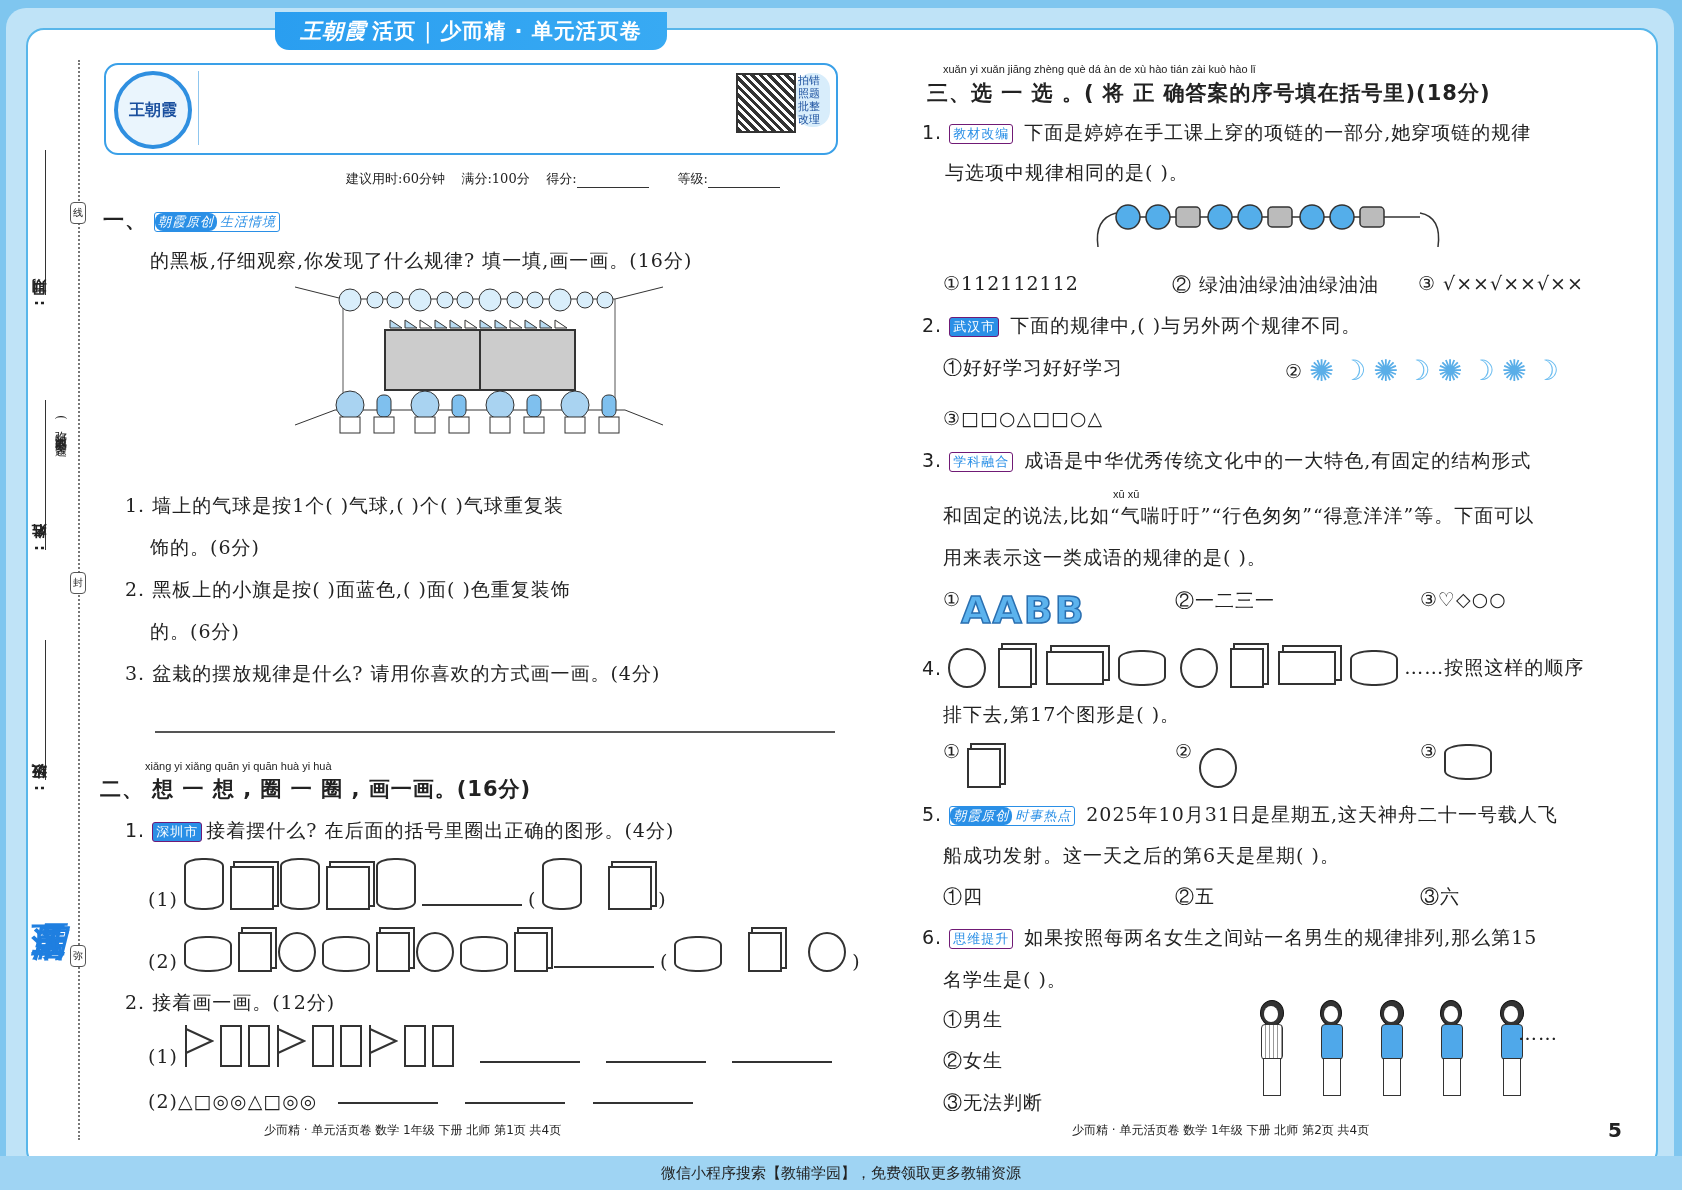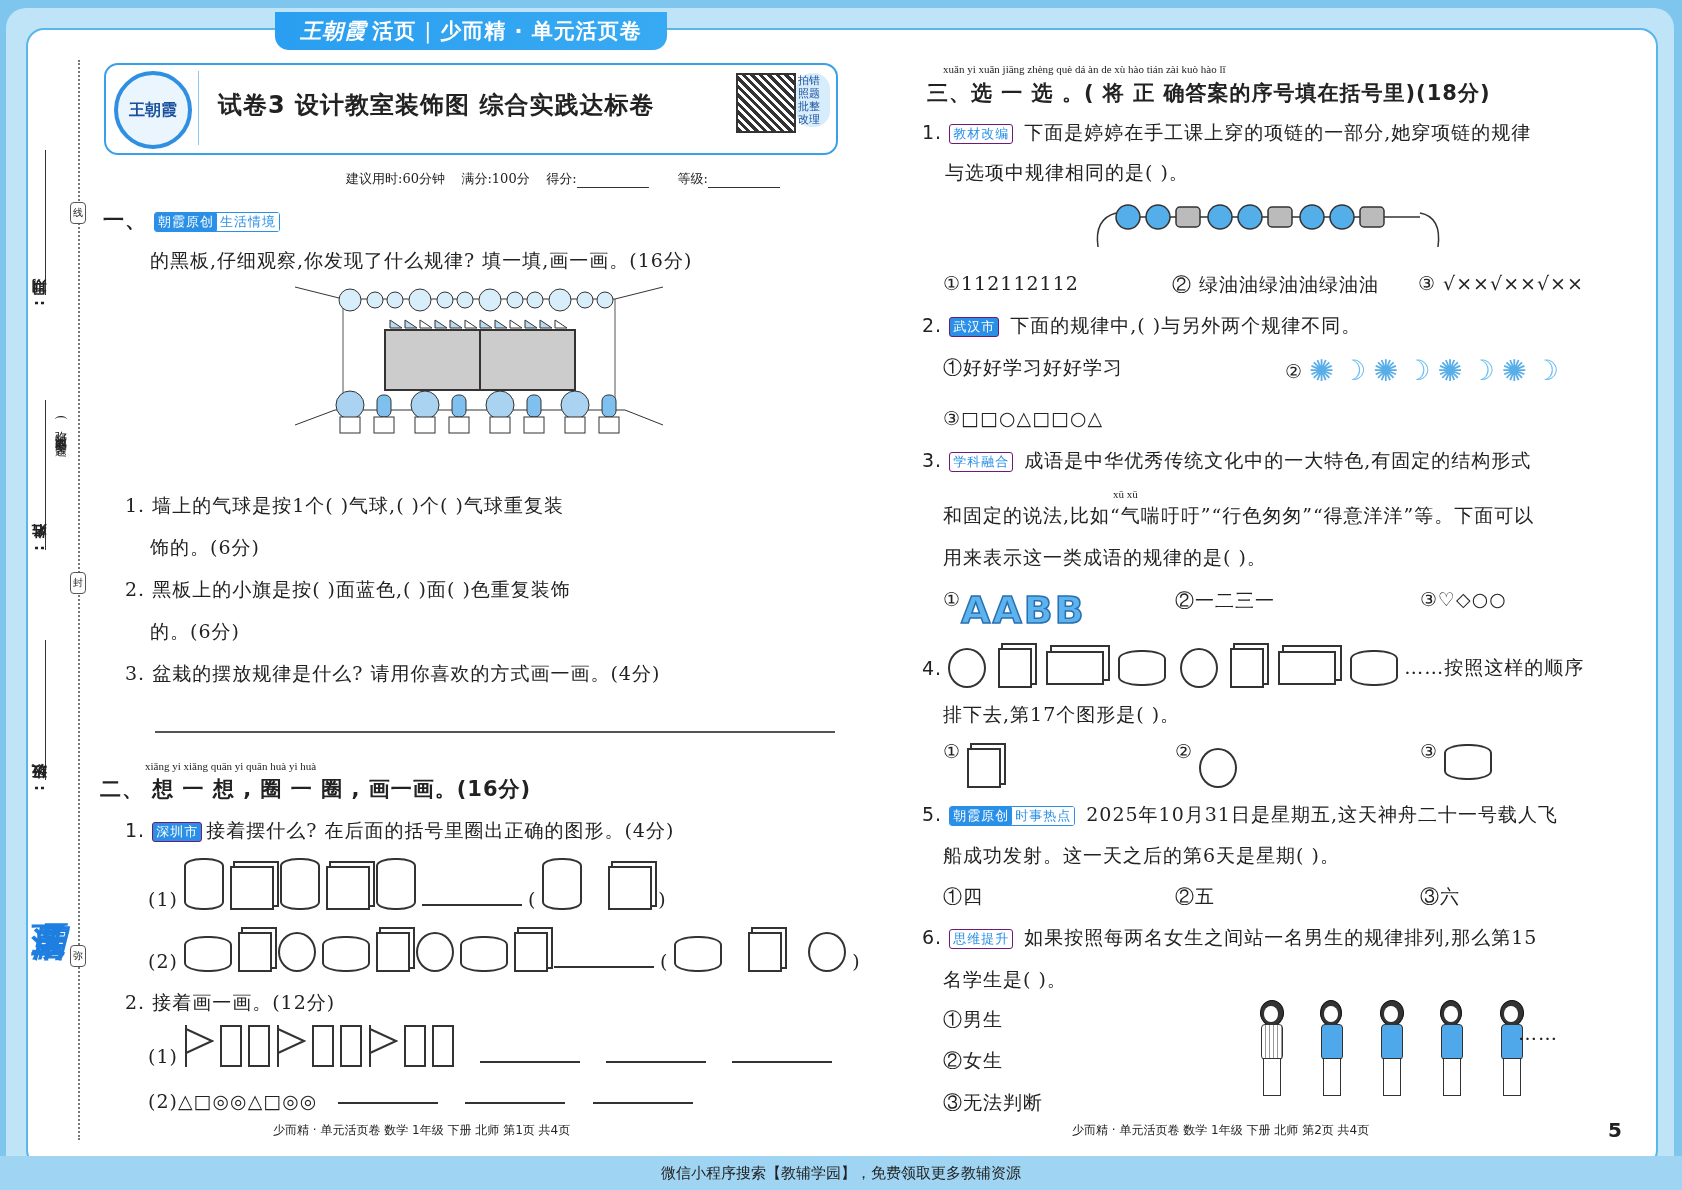--- a/index.html
+++ b/index.html
@@ -25,27 +25,27 @@
   .title-logo{position:absolute;left:8px;top:6px;width:70px;height:70px;border-radius:50%;border:4px solid #2f8fe0;background:#eaf5fd;display:flex;align-items:center;justify-content:center;font-size:16px;font-weight:bold;color:#1a4f9e;}
   .title-divider{position:absolute;left:92px;top:6px;width:1px;height:74px;background:#8fc6ee;}
   .title-text{position:absolute;left:112px;top:24px;font-family:"DejaVu Sans",sans-serif;font-weight:bold;font-size:24px;letter-spacing:1px;}
   .qr{position:absolute;left:630px;top:8px;width:56px;height:56px;background:repeating-linear-gradient(45deg,#333 0 3px,#fff 3px 6px);border:2px solid #333;}
   .qr-label{position:absolute;left:690px;top:8px;width:30px;font-size:11px;line-height:13px;color:#1a4f9e;font-family:"DejaVu Sans",sans-serif;background:#d8edfb;padding:1px 2px;border-radius:16px;}
   .meta-line{position:absolute;left:346px;top:170px;font-size:13px;}
   .blank{display:inline-block;border-bottom:1px solid #333;height:14px;vertical-align:bottom;}
 
   .txt{position:absolute;font-size:19px;white-space:nowrap;letter-spacing:1px;}
   .sec-head{font-family:"DejaVu Sans",sans-serif;font-weight:bold;font-size:21px;}
-  .pinyin{position:absolute;font-family:Liberation Serif, serif;font-size:11px;white-space:nowrap;}
+  .pinyin{position:absolute;font-family:Liberation Sans, sans-serif;font-size:11px;white-space:nowrap;}
   .qnum{font-family:"DejaVu Sans",sans-serif;}
   .tag{display:inline-block;font-family:"DejaVu Sans",sans-serif;font-size:13px;padding:1px 3px;margin-right:4px;vertical-align:middle;border:1px solid #701a75;border-radius:3px;line-height:16px;}
   .tag.fill{background:#2a8fe6;color:#fff;}
   .tag.out{background:#fff;color:#2a8fe6;}
   .tagpair{display:inline-flex;border:1px solid #2a8fe6;border-radius:3px;margin-right:4px;vertical-align:middle;}
-  .tagpair .tag{border:none;margin:0;border-radius:1px;}
+  .tagpair .tag{border:none;margin:0;border-radius:8px;font-style:italic;}
 
   .illus{position:absolute;}
   .answer-line{position:absolute;left:155px;top:731px;width:680px;height:0;border-top:2px solid #555;}
   .shape-row{position:absolute;display:flex;align-items:flex-end;gap:6px;}
   .cyl-tall{width:36px;height:48px;border:2px solid #333;border-radius:18px/8px;background:#fff;}
   .cube{width:40px;height:40px;border:2px solid #333;background:#fff;box-shadow:4px -4px 0 -1px #fff,4px -4px 0 1px #333;}
   .cube-s{width:30px;height:36px;border:2px solid #333;background:#fff;box-shadow:4px -4px 0 -1px #fff,4px -4px 0 1px #333;}
   .cube-w{width:54px;height:30px;border:2px solid #333;background:#fff;box-shadow:5px -5px 0 -1px #fff,5px -5px 0 1px #333;}
   .cyl-flat{width:44px;height:32px;border:2px solid #333;border-radius:22px/9px;background:#fff;}
   .ball{width:34px;height:36px;border:2px solid #333;border-radius:50%;background:#fff;}
@@ -89,21 +89,20 @@
 <div class="vnote">(弥封线内不要答题)</div>
 <div class="vline" style="top:640px;height:140px"></div>
 <div class="vert" style="left:30px;top:785px">班级:</div>
 <div class="side-logo">
   <span>王朝霞</span><span class="hy">活页</span>
 </div>
 
 <div class="title-box">
   <div class="title-logo">王朝霞</div>
   <div class="title-divider"></div>
-  <div class="title-text">试卷3   设计教室装饰图  综合实践达标卷</div>
   <div class="qr"></div>
   <div class="qr-label">拍错照题批整改理</div>
 </div>
 
 <div class="meta-line">
   <span>建议用时:60分钟</span>&nbsp;&nbsp;&nbsp;
   <span>满分:100分</span>&nbsp;&nbsp;&nbsp;
   <span>得分:</span><span class="blank" style="width:72px"></span>&nbsp;&nbsp;&nbsp;&nbsp;&nbsp;&nbsp;
   <span>等级:</span><span class="blank" style="width:72px"></span>
 </div>
@@ -261,21 +260,21 @@
   <span class="fill-line" style="margin-left:20px"></span>
 </div>
 
 <div class="txt" style="left:148px;top:1090px">
   <span>(2)</span><span>△□◎◎△□◎◎</span>
   <span class="fill-line" style="margin-left:14px"></span>
   <span class="fill-line" style="margin-left:20px"></span>
   <span class="fill-line" style="margin-left:20px"></span>
 </div>
 
-<div class="footer-left" style="left:273px">少而精 · 单元活页卷   数学   1年级   下册   北师   第1页   共4页</div>
+<div class="footer-left" style="left:264px">少而精 · 单元活页卷   数学   1年级   下册   北师   第1页   共4页</div>
 
 <div class="pinyin" style="left:943px;top:63px">xuǎn yi xuǎn        jiāng zhèng què dá àn de xù hào tián zài kuò hào lǐ</div>
 <div class="txt sec-head" style="left:927px;top:79px">三、选 一 选 。( 将 正 确答案的序号填在括号里)(18分)</div>
 
 <div class="txt" style="left:922px;top:120px">
   <span class="qnum">1.</span>
   <span class="tag out">教材改编</span>
   <span>下面是婷婷在手工课上穿的项链的一部分,她穿项链的规律</span>
 </div>
 <div class="txt" style="left:945px;top:160px">与选项中规律相同的是(        )。</div>

